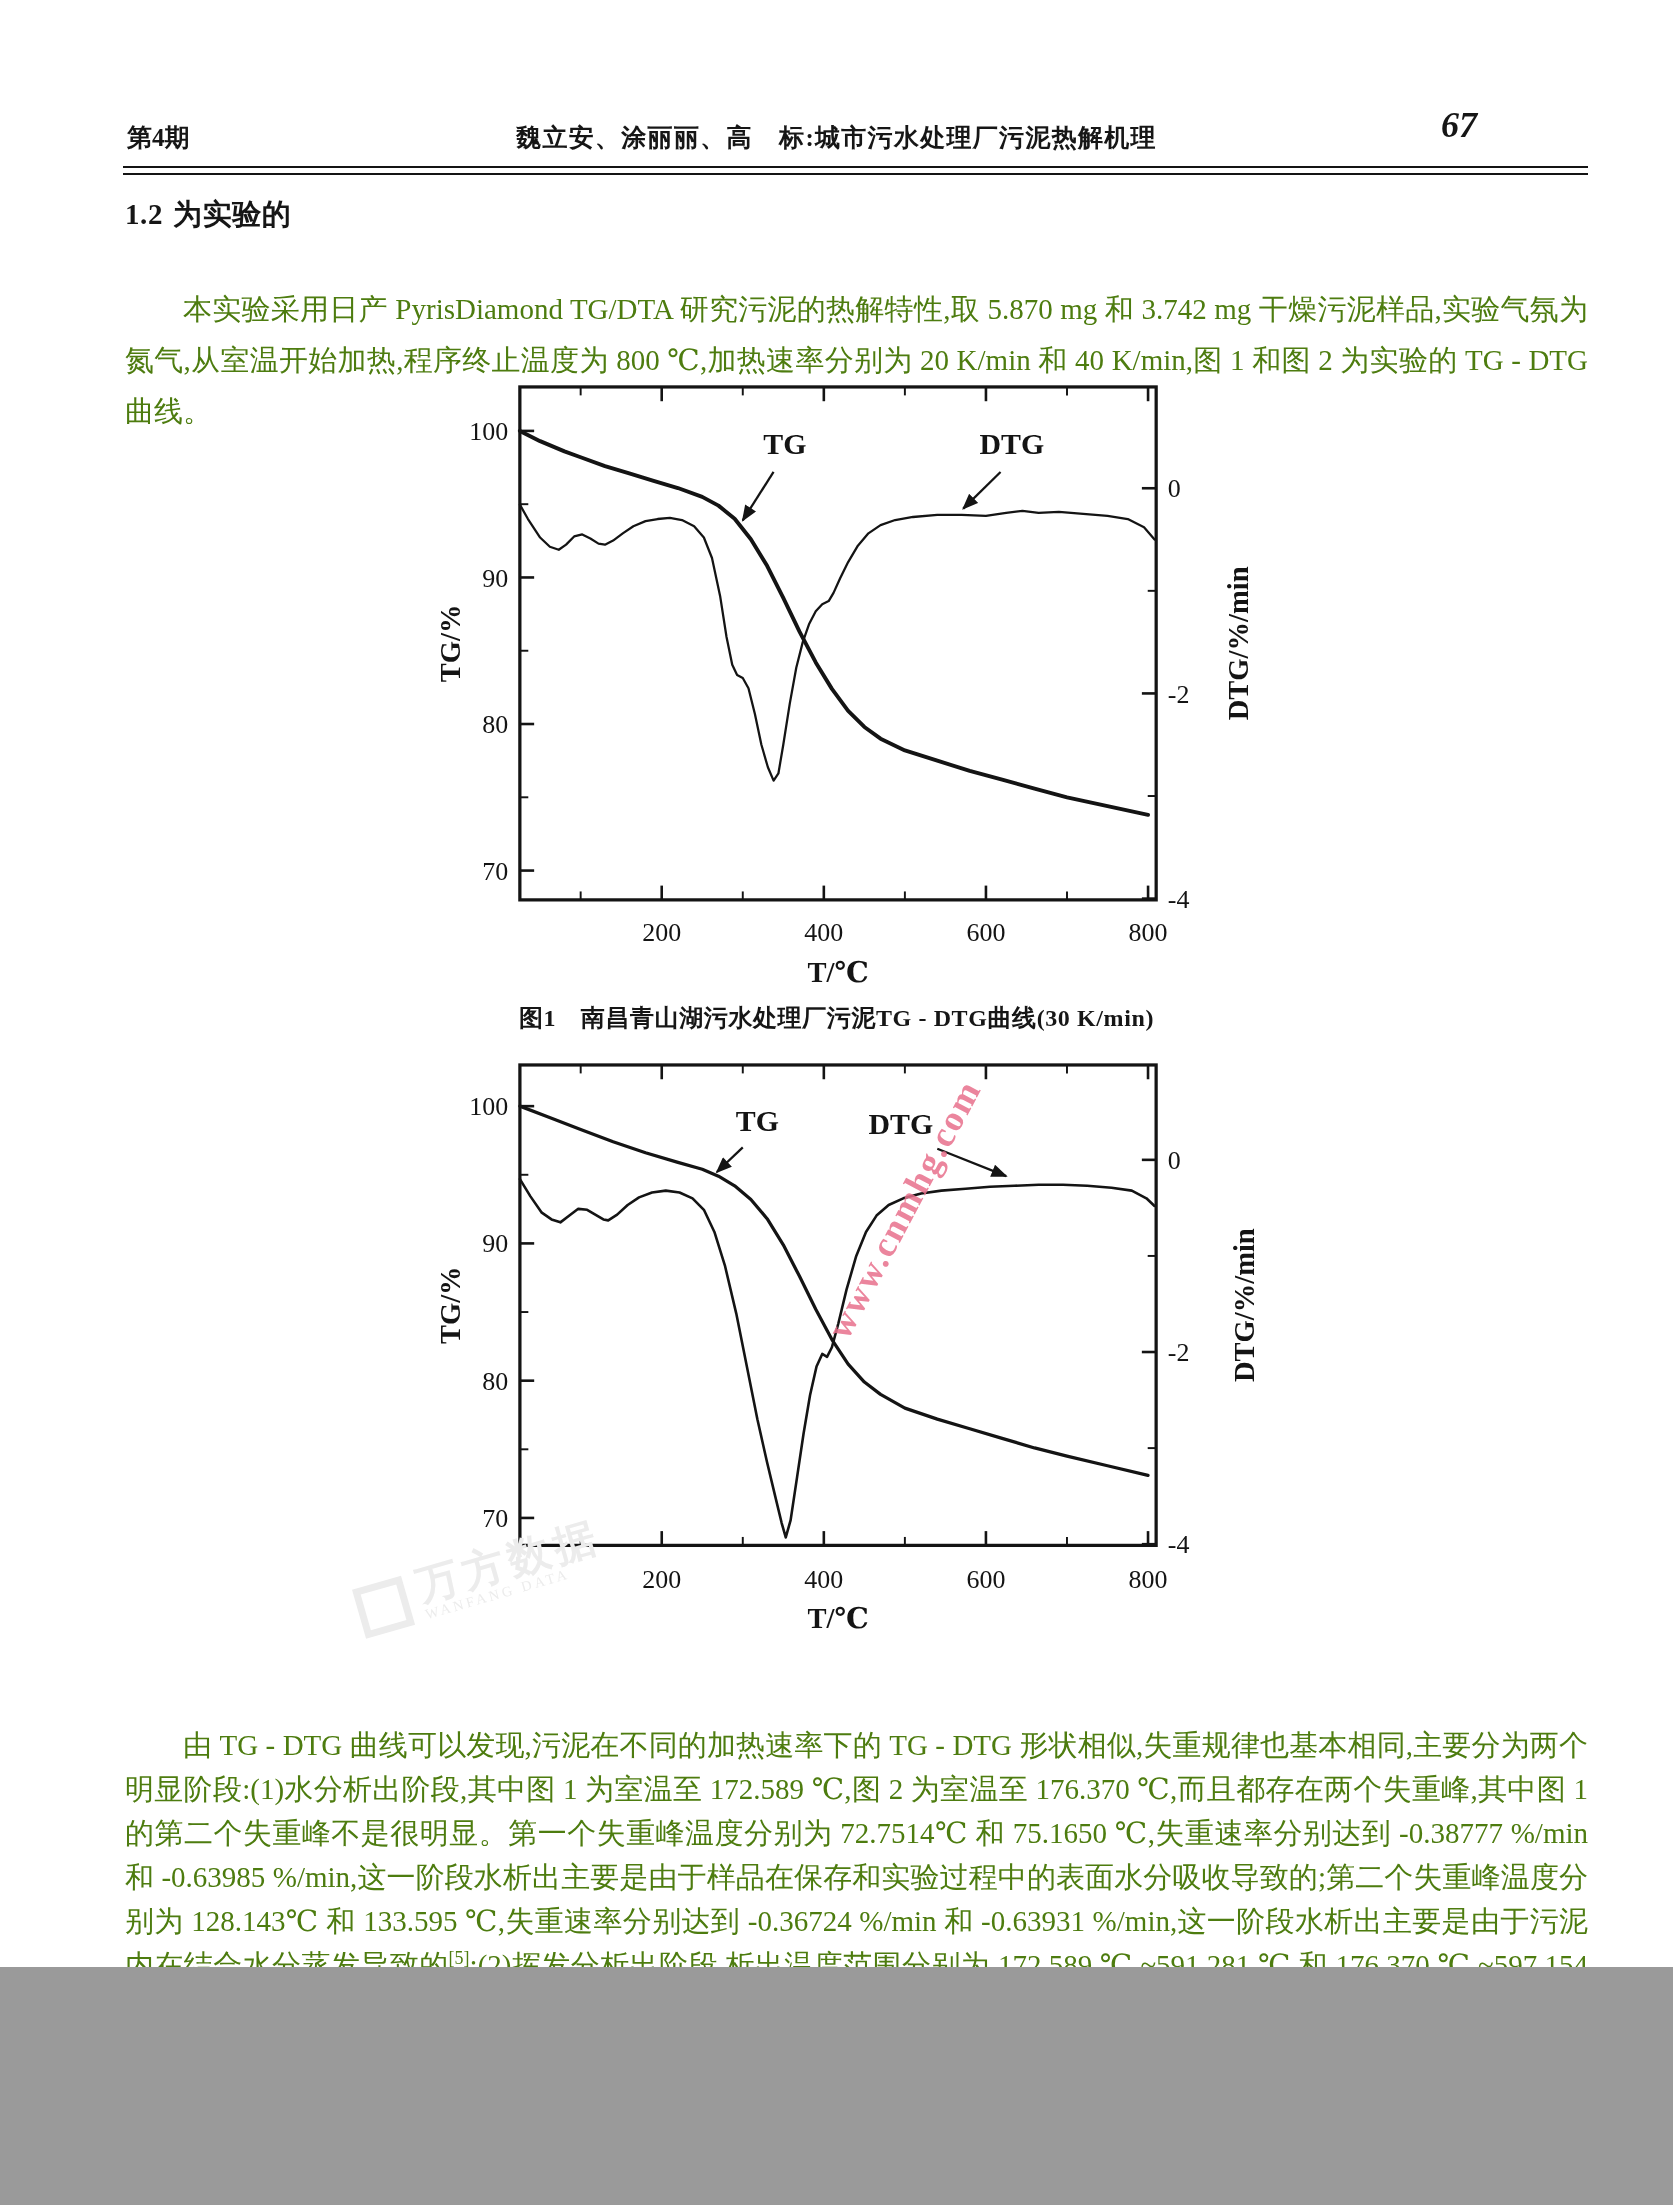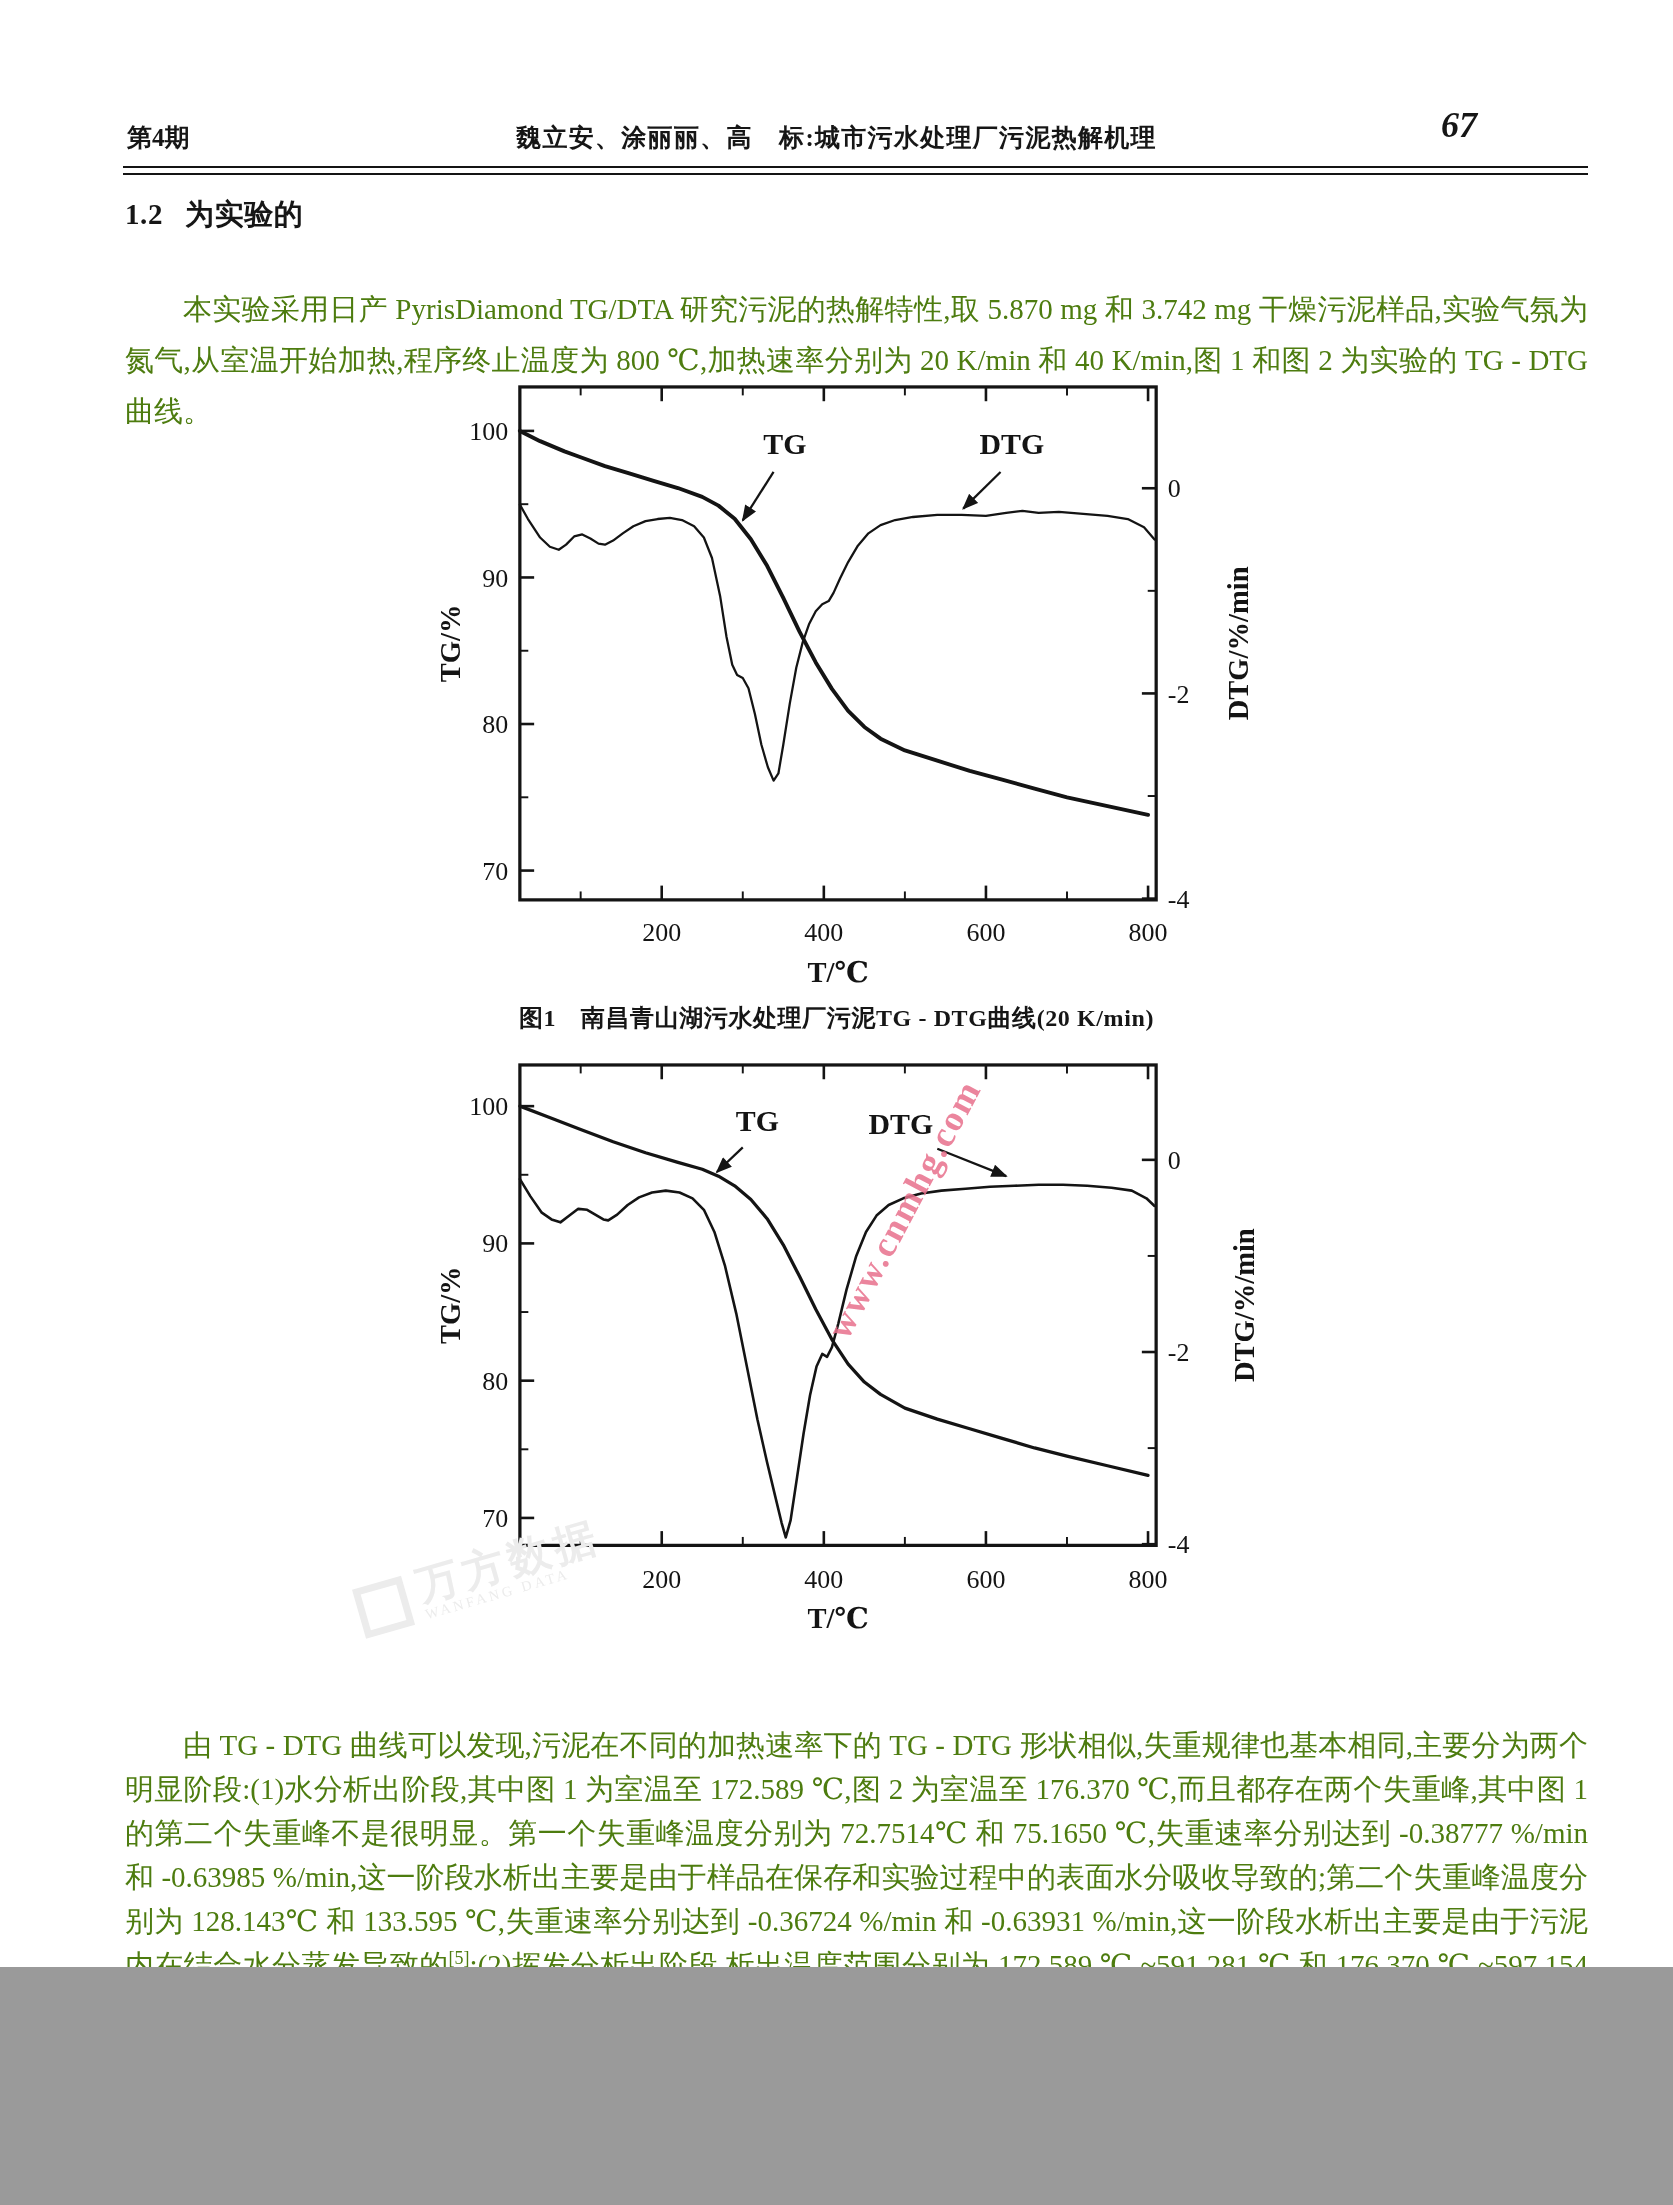--- a/index.html
+++ b/index.html
@@ -6,21 +6,21 @@
   .page{position:relative;width:1673px;height:1967px;background:#ffffff;
         font-family:"Liberation Serif","DejaVu Serif",serif;color:#161616;overflow:hidden;}
   .abs{position:absolute;}
   
   .hdr-issue{left:127px;top:121px;font-size:25px;font-weight:700;}
   .hdr-title{left:0;right:0;top:121px;text-align:center;font-size:25px;font-weight:700;letter-spacing:1.3px;}
   .hdr-page{left:1441px;top:104px;font-size:36px;font-weight:700;font-style:italic;}
   .hdr-rule{left:123px;top:166px;width:1465px;height:5.2px;border-top:2.6px solid #141414;border-bottom:2.6px solid #141414;}
   
   .sec-head{left:125px;top:195px;font-size:29px;font-weight:700;letter-spacing:0.6px;}
-  .sec-head .num{margin-right:22px;}
+  .sec-head .num{margin-right:10px;}
   .para{width:1463px;font-size:29px;text-align:justify;text-indent:2em;color:#4d7c0f;}
   .para sup{font-size:18px;vertical-align:super;line-height:0;}
   #para-intro{left:125px;top:255px;line-height:51px;}
   #para-analysis{left:125px;top:1694px;line-height:44px;}
   
   svg.chart{position:absolute;left:390px;}
   #fig1-svg{top:351px;}
   #fig2-svg{top:1039px;}
   svg text{font-family:"Liberation Serif","DejaVu Serif",serif;fill:#141414;}
   .caption{left:0;width:1673px;text-align:center;font-size:24px;font-weight:700;letter-spacing:0.6px;}
@@ -106,21 +106,21 @@
       <path d="M200.0,236.3 L212.5,258.4 L231.2,286.9 L246.2,301.1 L259.9,305.8 L271.2,297.9 L283.6,285.3 L296.1,282.1 L308.6,288.4 L321.1,296.3 L331.1,297.9 L343.6,291.6 L358.5,280.5 L374.8,269.5 L393.5,261.6 L412.2,258.4 L431.0,256.8 L449.7,260.0 L468.4,269.5 L483.4,286.9 L495.9,318.5 L508.4,376.9 L518.3,440.1 L527.1,482.8 L534.6,498.6 L543.3,503.3 L552.1,519.1 L562.0,558.6 L572.0,606.0 L582.0,640.8 L590.8,661.3 L598.2,650.3 L605.7,606.0 L615.7,542.8 L625.7,487.5 L635.7,448.0 L645.7,419.6 L655.7,400.6 L665.7,389.6 L675.6,384.8 L683.1,372.2 L693.1,350.1 L705.6,324.8 L720.6,299.5 L736.8,280.5 L755.5,267.9 L778.0,260.0 L805.5,255.3 L842.9,252.1 L880.4,252.1 L917.8,253.7 L949.0,248.9 L974.0,245.8 L999.0,248.9 L1030.2,247.4 L1067.6,250.5 L1105.1,253.7 L1136.3,258.4 L1161.3,271.1 L1177.5,290.0" fill="none" stroke="#141414" stroke-width="3.5" stroke-linecap="round" stroke-linejoin="round"></path>
       <g>
         <text x="608.2292993630574" y="158.8285714285713" text-anchor="middle" font-size="46" font-weight="bold">TG</text>
         <line x1="590.751592356688" y1="185.91428571428563" x2="543.312101910828" y2="260.39999999999986" stroke="#141414" stroke-width="3.5" marker-end="url(#arrow0)"></line>
       </g>
       <g>
         <text x="957.7834394904459" y="158.8285714285713" text-anchor="middle" font-size="46" font-weight="bold">DTG</text>
         <line x1="940.3057324840765" y1="185.91428571428563" x2="882.8789808917197" y2="242.3428571428571" stroke="#141414" stroke-width="3.5" marker-end="url(#arrow0)"></line>
       </g>
     </svg>
-  <div class="abs caption" id="fig1-caption">图1　南昌青山湖污水处理厂污泥TG - DTG曲线(20 K/min)</div>
+  <div class="abs caption" id="fig1-caption">图1　南昌青山湖污水处理厂污泥TG - DTG曲线(30 K/min)</div>
 
   <svg class="chart" id="fig2-svg" width="922" height="620" viewBox="0 0 1420 955">
       <defs>
         <marker id="arrow1" viewBox="0 0 10 8" refX="9" refY="4" markerWidth="26" markerHeight="20" orient="auto" markerUnits="userSpaceOnUse">
           <path d="M0,0 L10,4 L0,8 Z" fill="#141414"></path>
         </marker>
       </defs>
       <g>
         <rect x="200" y="40" width="980" height="740" fill="none" stroke="#141414" stroke-width="5"></rect>
         <line x1="418.47133757961785" y1="780" x2="418.47133757961785" y2="758" stroke="#141414" stroke-width="4"></line>

